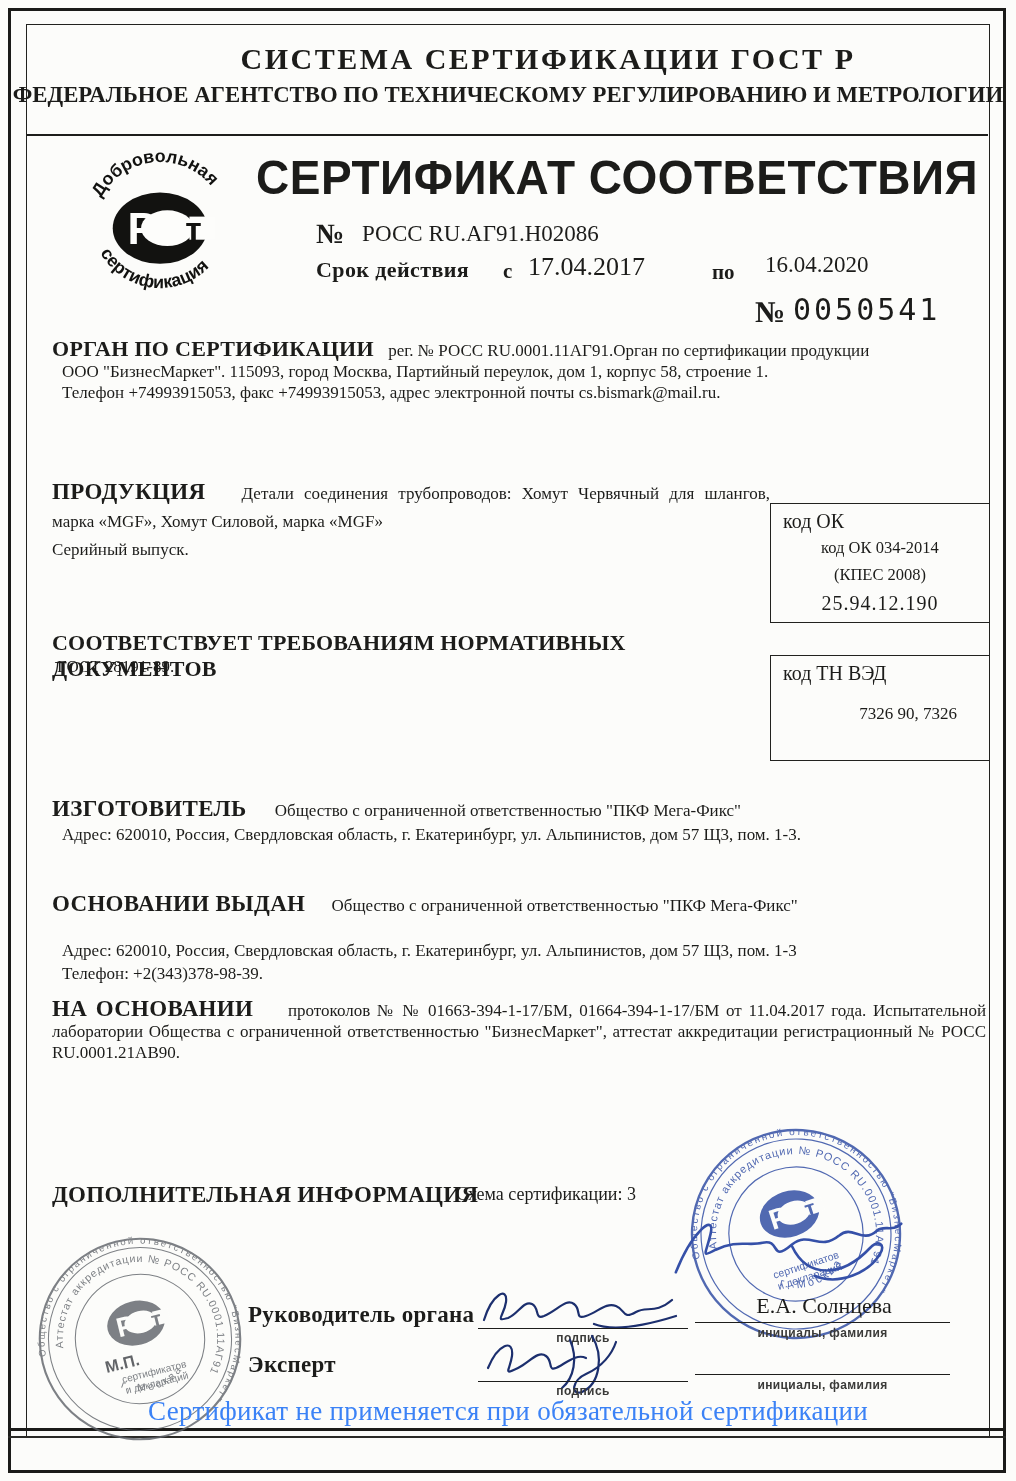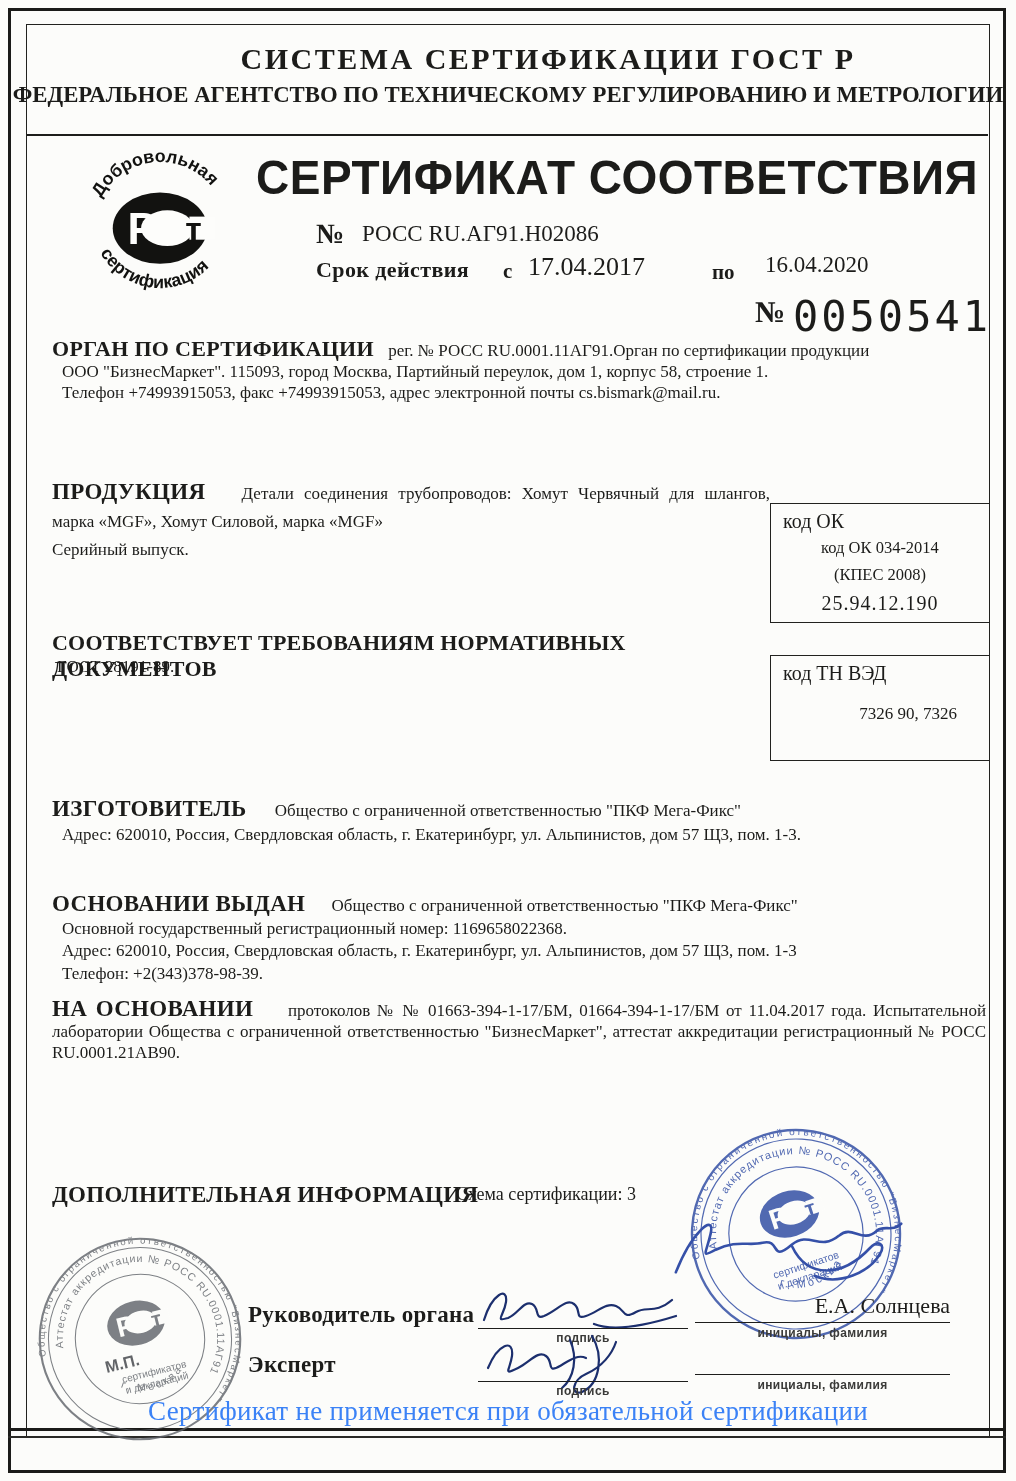--- a/index.html
+++ b/index.html
@@ -24,36 +24,36 @@
          font-weight:900;font-size:46px;letter-spacing:.5px;transform:scaleY(1.04);white-space:nowrap;}
 
   .no-label{left:316px;top:218px;font-size:28px;font-weight:bold;}
   .no-value{left:362px;top:221px;font-size:23px;}
   .term-label{left:316px;top:257px;font-size:22px;font-weight:bold;letter-spacing:.4px;}
   .term-c{left:503px;top:259px;font-size:21px;font-weight:bold;}
   .term-from{left:528px;top:252px;font-size:26px;}
   .term-po{left:712px;top:260px;font-size:21px;font-weight:bold;}
   .term-to{left:765px;top:252px;font-size:23px;}
   .blank-no{left:755px;top:295px;font-size:30px;font-weight:bold;}
-  .blank-digits{left:793px;top:292px;font-family:"DejaVu Sans Mono",monospace;font-size:42px;letter-spacing:3px;}
+  .blank-digits{left:793px;top:292px;font-family:"DejaVu Sans Mono",monospace;font-size:30px;letter-spacing:3px;}
 
   .para{position:absolute;margin:0;line-height:21px;font-size:17px;text-align:justify;}
   .sec-label{font-weight:bold;font-size:22px;letter-spacing:.3px;}
   .gap{display:inline-block;width:10px;}
   .indent{margin-left:10px;}
 
   .box{position:absolute;border:1.8px solid #22221f;background:transparent;}
   .box .bl{position:absolute;left:12px;top:6px;font-size:20px;}
   .bx-c{position:absolute;left:0;width:100%;text-align:center;font-size:16.5px;}
 
   .role{position:absolute;font-size:23px;font-weight:bold;letter-spacing:.3px;}
   .sigline{position:absolute;height:0;border-top:1.5px solid #1d1d1b;}
   .cap{position:absolute;text-align:center;font-family:"Liberation Sans",sans-serif;
        font-size:12px;font-weight:bold;color:#3a3a38;letter-spacing:.4px;}
-  .name{position:absolute;text-align:right;font-size:22px;}
+  .name{position:absolute;text-align:center;font-size:22px;}
 
   .note{left:0;top:1396px;width:1016px;text-align:center;font-size:27px;letter-spacing:.3px;color:#3b82f6;}
   .imprint{left:0;top:1446px;width:1016px;text-align:center;font-family:"Liberation Sans",sans-serif;
            font-size:9.5px;color:#4a4a48;letter-spacing:.3px;}
 
   svg text{font-family:"Liberation Sans",sans-serif;}
   .stamp{position:absolute;opacity:.85;}
   .sig{position:absolute;}
 </style>
 </head>
@@ -137,21 +137,21 @@
 
   <p class="para" style="left:52px;top:797px;width:930px;line-height:24px">
     <span class="sec-label" style="font-size:23px">ИЗГОТОВИТЕЛЬ</span><span class="gap" style="width:24px"></span>
     <span>Общество с ограниченной ответственностью "ПКФ Мега-Фикс"</span><br>
     <span class="indent">Адрес: 620010, Россия, Свердловская область, г. Екатеринбург, ул. Альпинистов, дом 57 Щ3, пом. 1-3.</span>
   </p>
 
   <p class="para" style="left:52px;top:893px;width:930px;line-height:22.5px">
     <span class="sec-label" style="font-size:23px">ОСНОВАНИИ ВЫДАН</span><span class="gap" style="width:22px"></span>
     <span>Общество с ограниченной ответственностью "ПКФ Мега-Фикс"</span><br>
-    <span class="indent">Основной государственный регистрационный номер: 1169658022368.</span><br>
+    <br>
     <span class="indent">Адрес: 620010, Россия, Свердловская область, г. Екатеринбург, ул. Альпинистов, дом 57 Щ3, пом. 1-3</span><br>
     <span class="indent">Телефон: +2(343)378-98-39.</span>
   </p>
 
   <p class="para" style="left:52px;top:998px;width:934px;line-height:21px">
     <span class="sec-label" style="font-size:23px">НА ОСНОВАНИИ</span><span class="gap" style="width:28px"></span>
     <span>протоколов № № 01663-394-1-17/БМ, 01664-394-1-17/БМ от 11.04.2017 года. Испытательной лаборатории Общества с ограниченной ответственностью "БизнесМаркет", аттестат аккредитации регистрационный № РОСС RU.0001.21АВ90.</span>
   </p>
 
   <div class="abs" style="left:52px;top:1182px;font-size:23px;font-weight:bold;letter-spacing:.3px">ДОПОЛНИТЕЛЬНАЯ ИНФОРМАЦИЯ</div>

